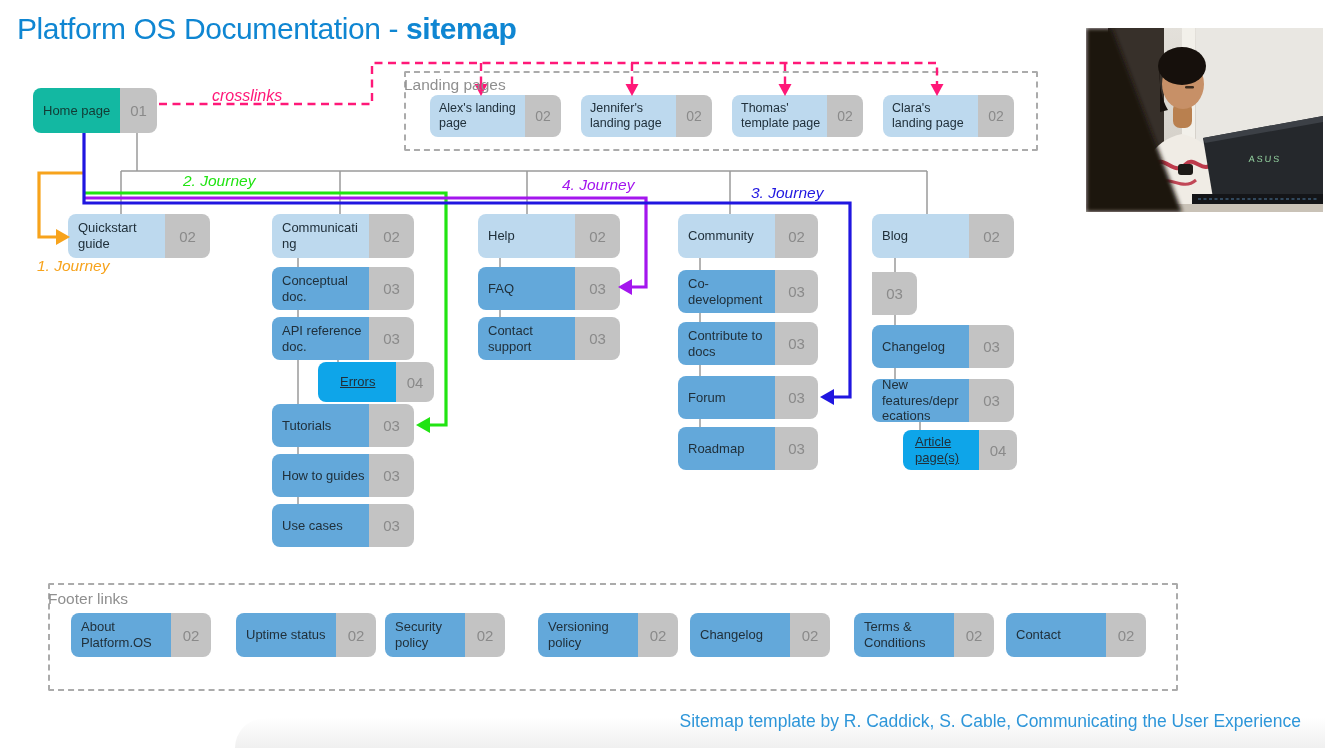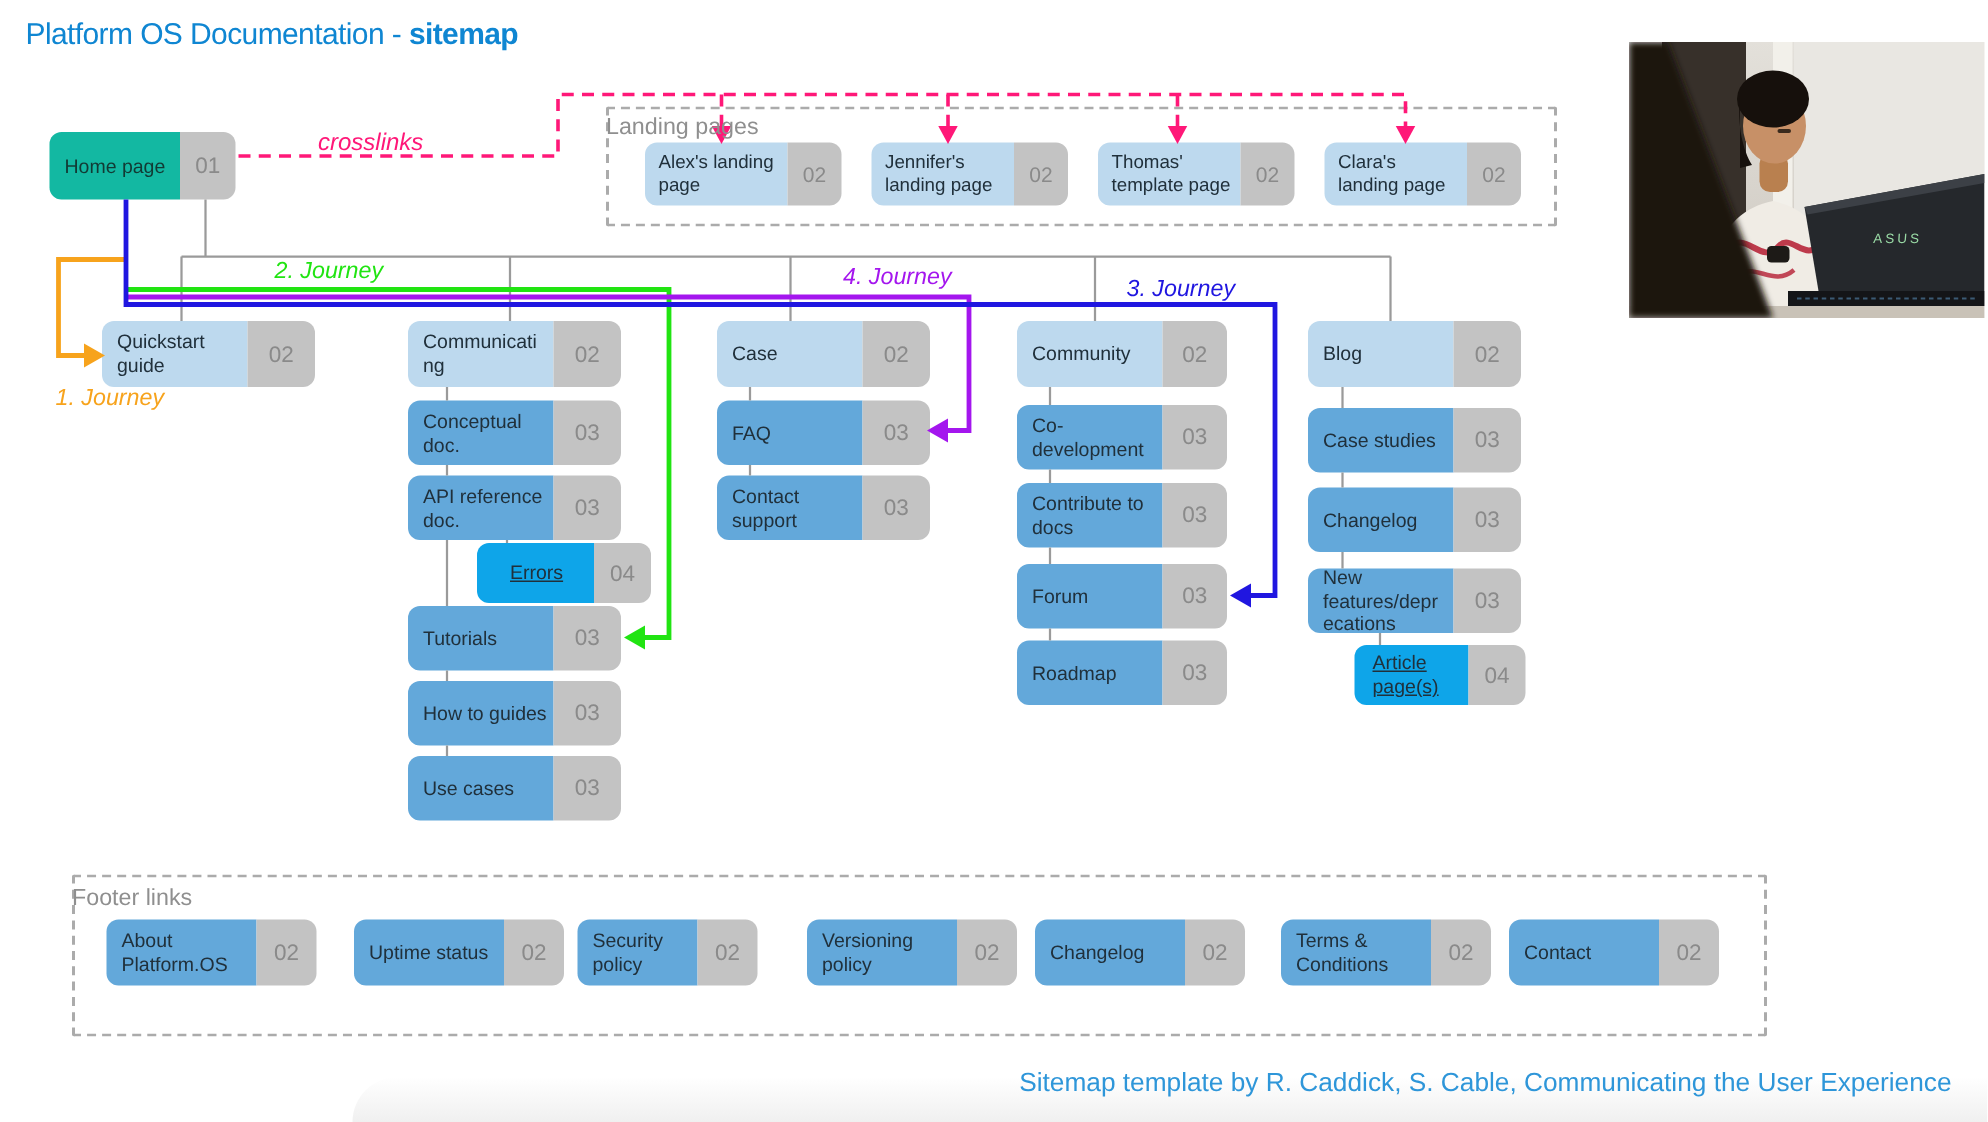--- a/index.html
+++ b/index.html
@@ -1,21 +1,21 @@
 <!DOCTYPE html>
 <html><head>
 <meta charset="utf-8">
 <style>
   html,body{margin:0;padding:0;background:#ffffff;}
   #canvas{
     position:relative;width:1325px;height:748px;background:#ffffff;overflow:hidden;
     font-family:"Liberation Sans","DejaVu Sans",sans-serif;
   }
   
-  .page-title{position:absolute;left:17px;top:12px;font-size:20px;color:#0f86d2;letter-spacing:-0.4px;}
+  .page-title{position:absolute;left:17px;top:12px;font-size:30px;color:#0f86d2;letter-spacing:-0.4px;}
   .page-title b{font-weight:700;}
   
   .node{position:absolute;display:flex;box-sizing:border-box;}
   .node .lbl{
     flex:1;display:flex;align-items:center;padding:2px 4px 2px 10px;
     font-size:13px;line-height:1.2;color:#20303b;overflow-wrap:anywhere;
     border-radius:8px 0 0 8px;
   }
   .node .num{
     display:flex;align-items:center;justify-content:center;background:#c3c3c3;color:#8a8a8a;
@@ -85,21 +85,21 @@
 
   <div class="node l2" style="left:68px;top:214px;width:142px;height:44px">
     <div class="lbl">Quickstart guide</div>
     <div class="num">02</div>
   </div>
   <div class="node l2" style="left:272px;top:214px;width:142px;height:44px">
     <div class="lbl">Communicating</div>
     <div class="num">02</div>
   </div>
   <div class="node l2" style="left:478px;top:214px;width:142px;height:44px">
-    <div class="lbl">Case</div>
+    <div class="lbl">Help</div>
     <div class="num">02</div>
   </div>
   <div class="node l2" style="left:678px;top:214px;width:140px;height:44px">
     <div class="lbl">Community</div>
     <div class="num" style="width:43px">02</div>
   </div>
   <div class="node l2" style="left:872px;top:214px;width:142px;height:44px">
     <div class="lbl">Blog</div>
     <div class="num">02</div>
   </div>
@@ -149,21 +149,20 @@
   <div class="node l3" style="left:678px;top:376px;width:140px;height:43px">
     <div class="lbl">Forum</div>
     <div class="num" style="width:43px">03</div>
   </div>
   <div class="node l3" style="left:678px;top:427px;width:140px;height:43px">
     <div class="lbl">Roadmap</div>
     <div class="num" style="width:43px">03</div>
   </div>
 
   <div class="node l3" style="left:872px;top:272px;width:142px;height:43px">
-    <div class="lbl">Case studies</div>
     <div class="num">03</div>
   </div>
   <div class="node l3" style="left:872px;top:325px;width:142px;height:43px">
     <div class="lbl">Changelog</div>
     <div class="num">03</div>
   </div>
   <div class="node l3" style="left:872px;top:379px;width:142px;height:43px">
     <div class="lbl">New features/deprecations</div>
     <div class="num">03</div>
   </div>

